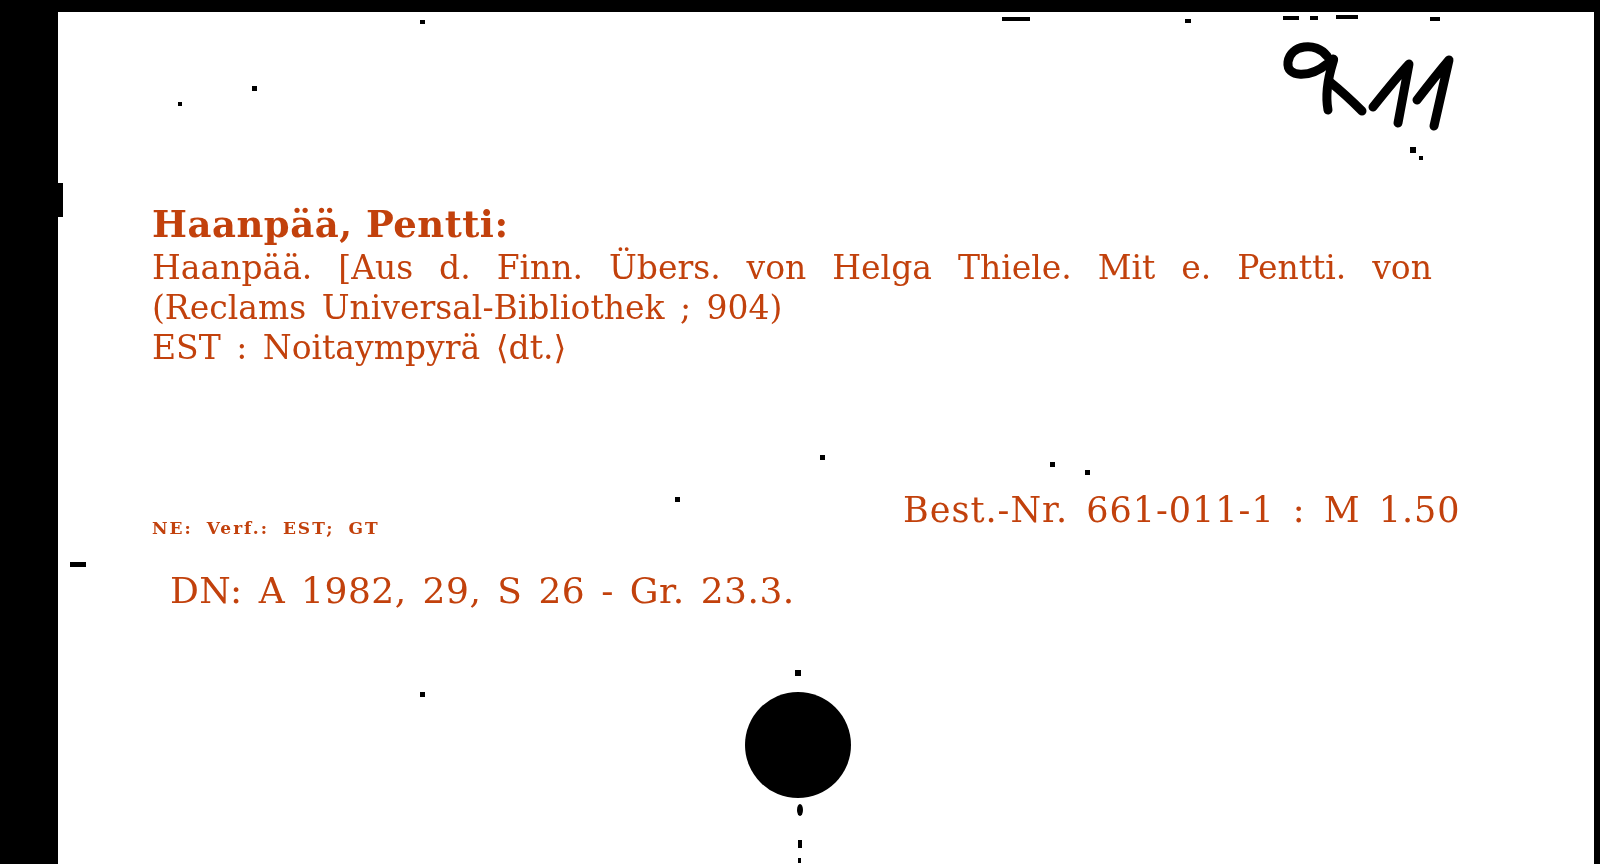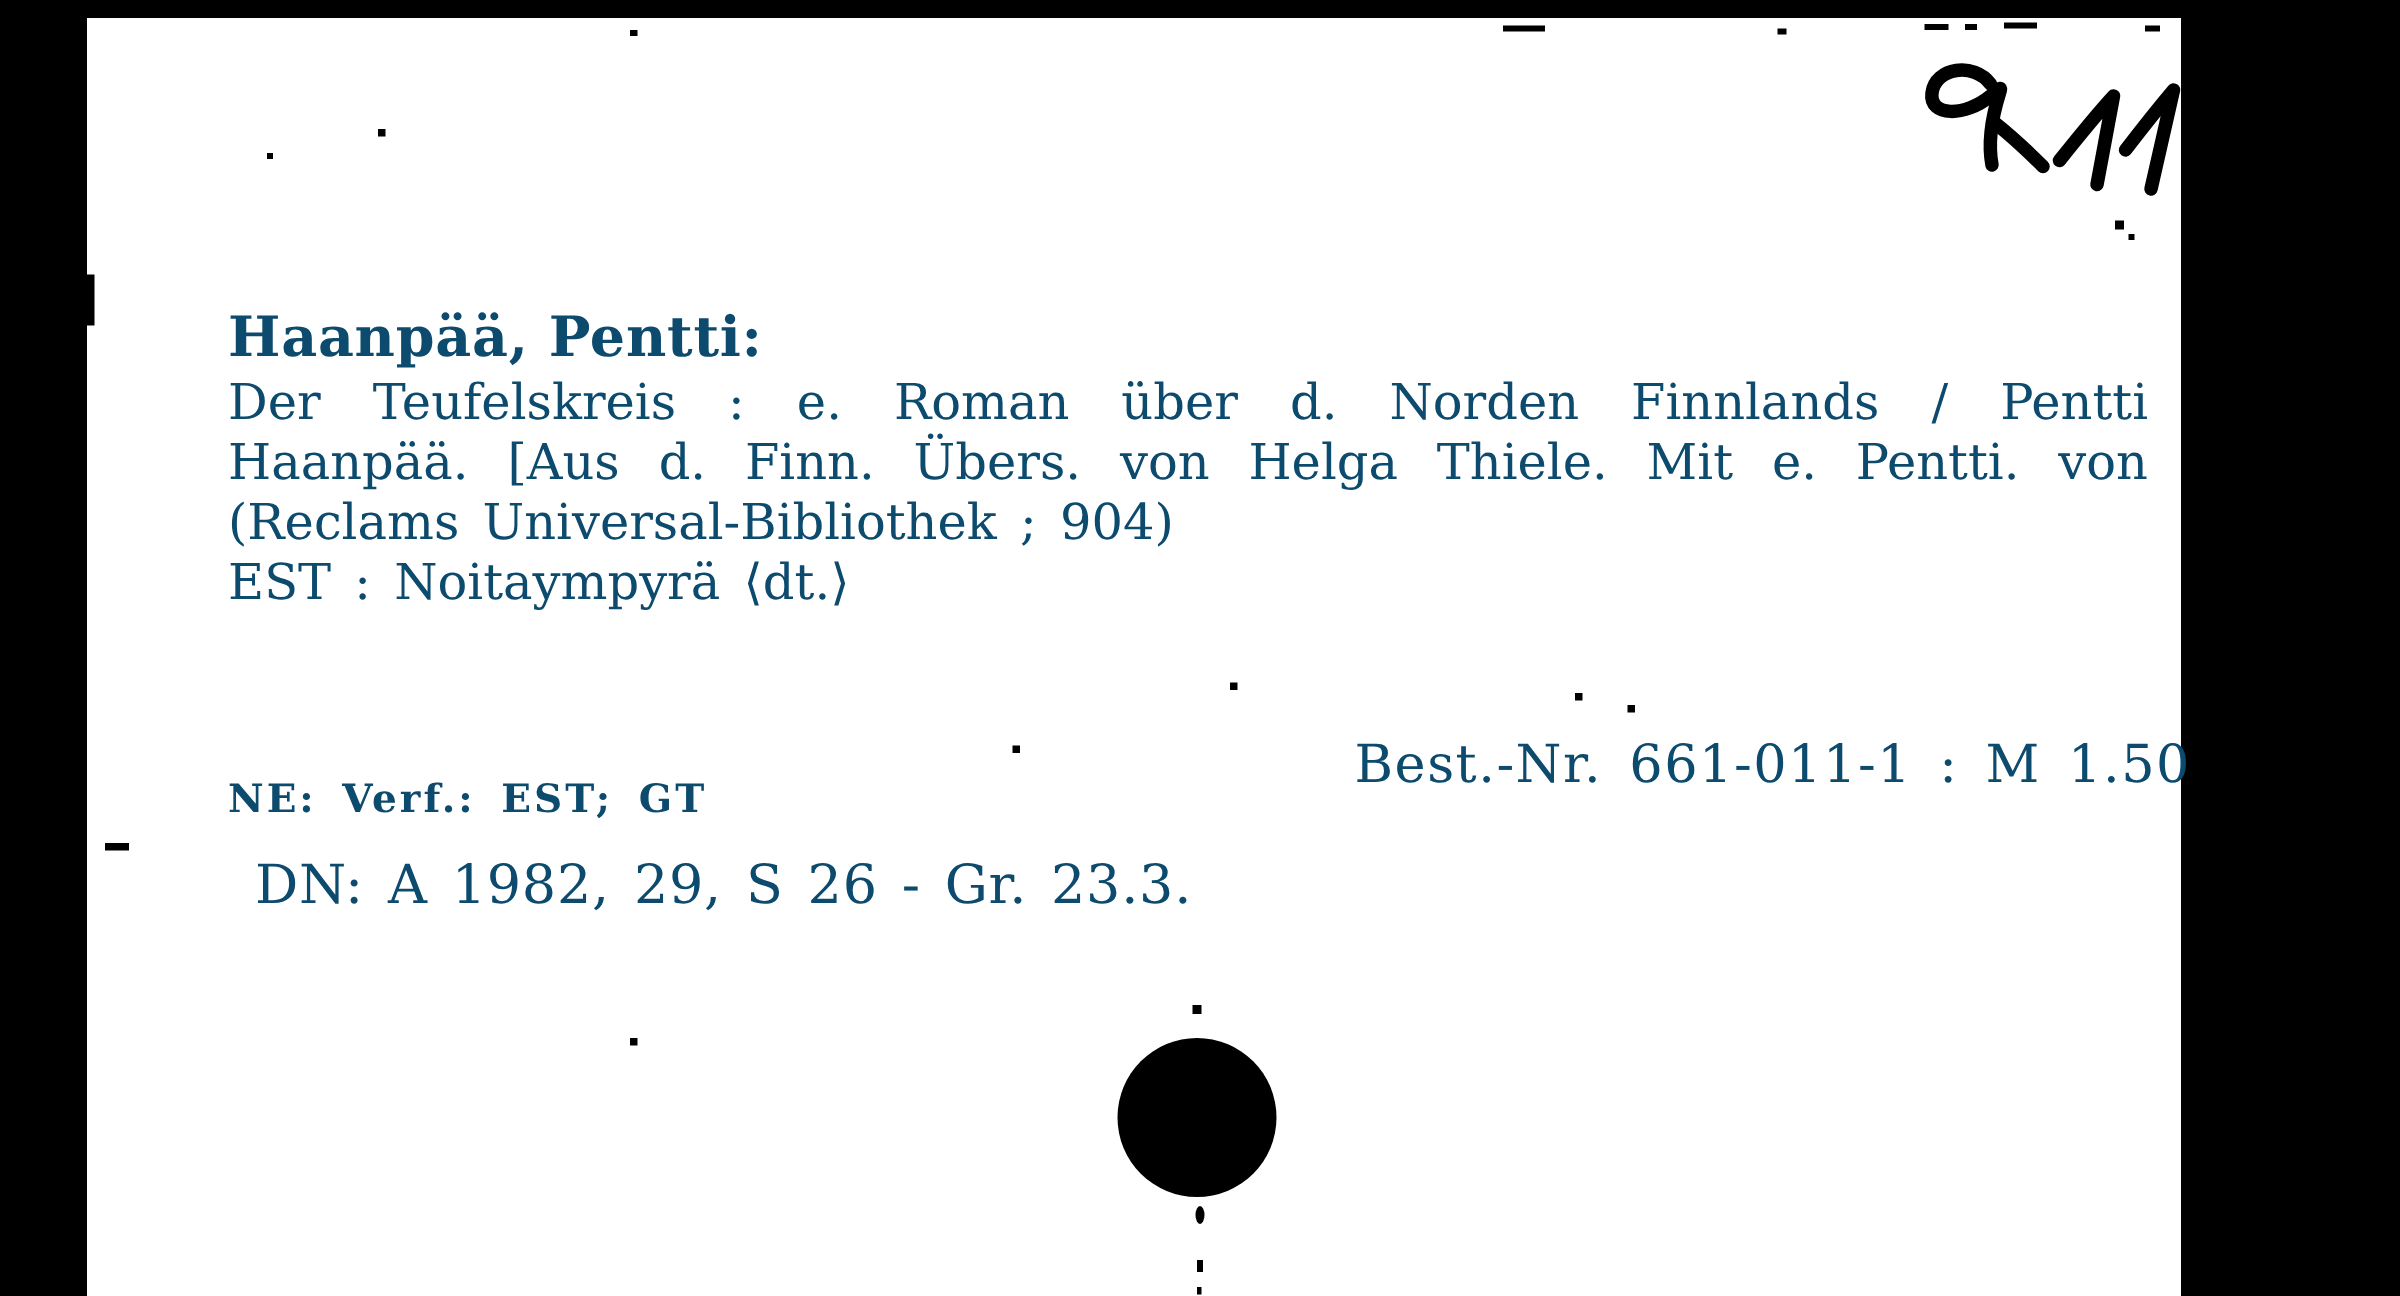--- a/index.html
+++ b/index.html
@@ -7,23 +7,23 @@
     width: 1600px; height: 864px;
     background: #000;
     position: relative;
     overflow: hidden;
     font-family: "DejaVu Serif", "Liberation Serif", serif;
     -webkit-font-smoothing: none;
   }
   .card {
     position: absolute;
     left: 58px; top: 12px;
-    width: 1396px; height: 852px;
+    width: 1536px; height: 852px;
     background: #fff;
-    color: #0c4a6e;
+    color: #c2410c;
   }
   
   .heading {
     position: absolute;
     left: 94px; top: 190px;
     font-size: 37px;
     font-weight: bold;
     letter-spacing: 0.5px;
     white-space: nowrap;
   }
@@ -44,21 +44,21 @@
     position: absolute;
     left: 845px; top: 478px;
     font-size: 35px;
     letter-spacing: 1px;
     word-spacing: 6px;
     white-space: nowrap;
   }
   .ne-line {
     position: absolute;
     left: 94px; top: 506px;
-    font-size: 26px;
+    font-size: 17px;
     font-weight: 700;
     letter-spacing: 2px;
     word-spacing: 6px;
     white-space: nowrap;
   }
   .dn-line {
     position: absolute;
     left: 112px; top: 558px;
     font-size: 36px;
     letter-spacing: 0.5px;
@@ -119,21 +119,20 @@
   <svg class="hand-mark" viewBox="0 0 300 150" role="img" aria-label="R11">
     <path d="M 97 26 C 86 11, 60 15, 58 32 C 56 48, 80 48, 97 34 C 102 30, 105 26, 103 32 C 98 48, 95 64, 98 80"></path>
     <path d="M 100 52 C 110 60, 121 70, 132 81"></path>
     <path d="M 143 77 C 155 62, 167 47, 179 34 L 168 93"></path>
     <path d="M 187 70 C 197 57, 208 43, 219 30 L 204 96"></path>
   </svg>
 
   <div class="heading">Haanpää, Pentti:</div>
 
   <div class="desc">
-    <div class="line just">Der Teufelskreis : e. Roman über d. Norden Finnlands / Pentti</div>
     <div class="line just">Haanpää. [Aus d. Finn. Übers. von Helga Thiele. Mit e. Pentti. von</div>
     <div class="line">(Reclams Universal-Bibliothek ; 904)</div>
     <div class="line">EST : Noitaympyrä ⟨dt.⟩</div>
   </div>
 
   <div class="order-line">Best.-Nr. 661-011-1 : M 1.50</div>
 
   <div class="ne-line">NE: Verf.: EST; GT</div>
 
   <div class="dn-line">DN: A 1982, 29, S 26 - Gr. 23.3.</div>

